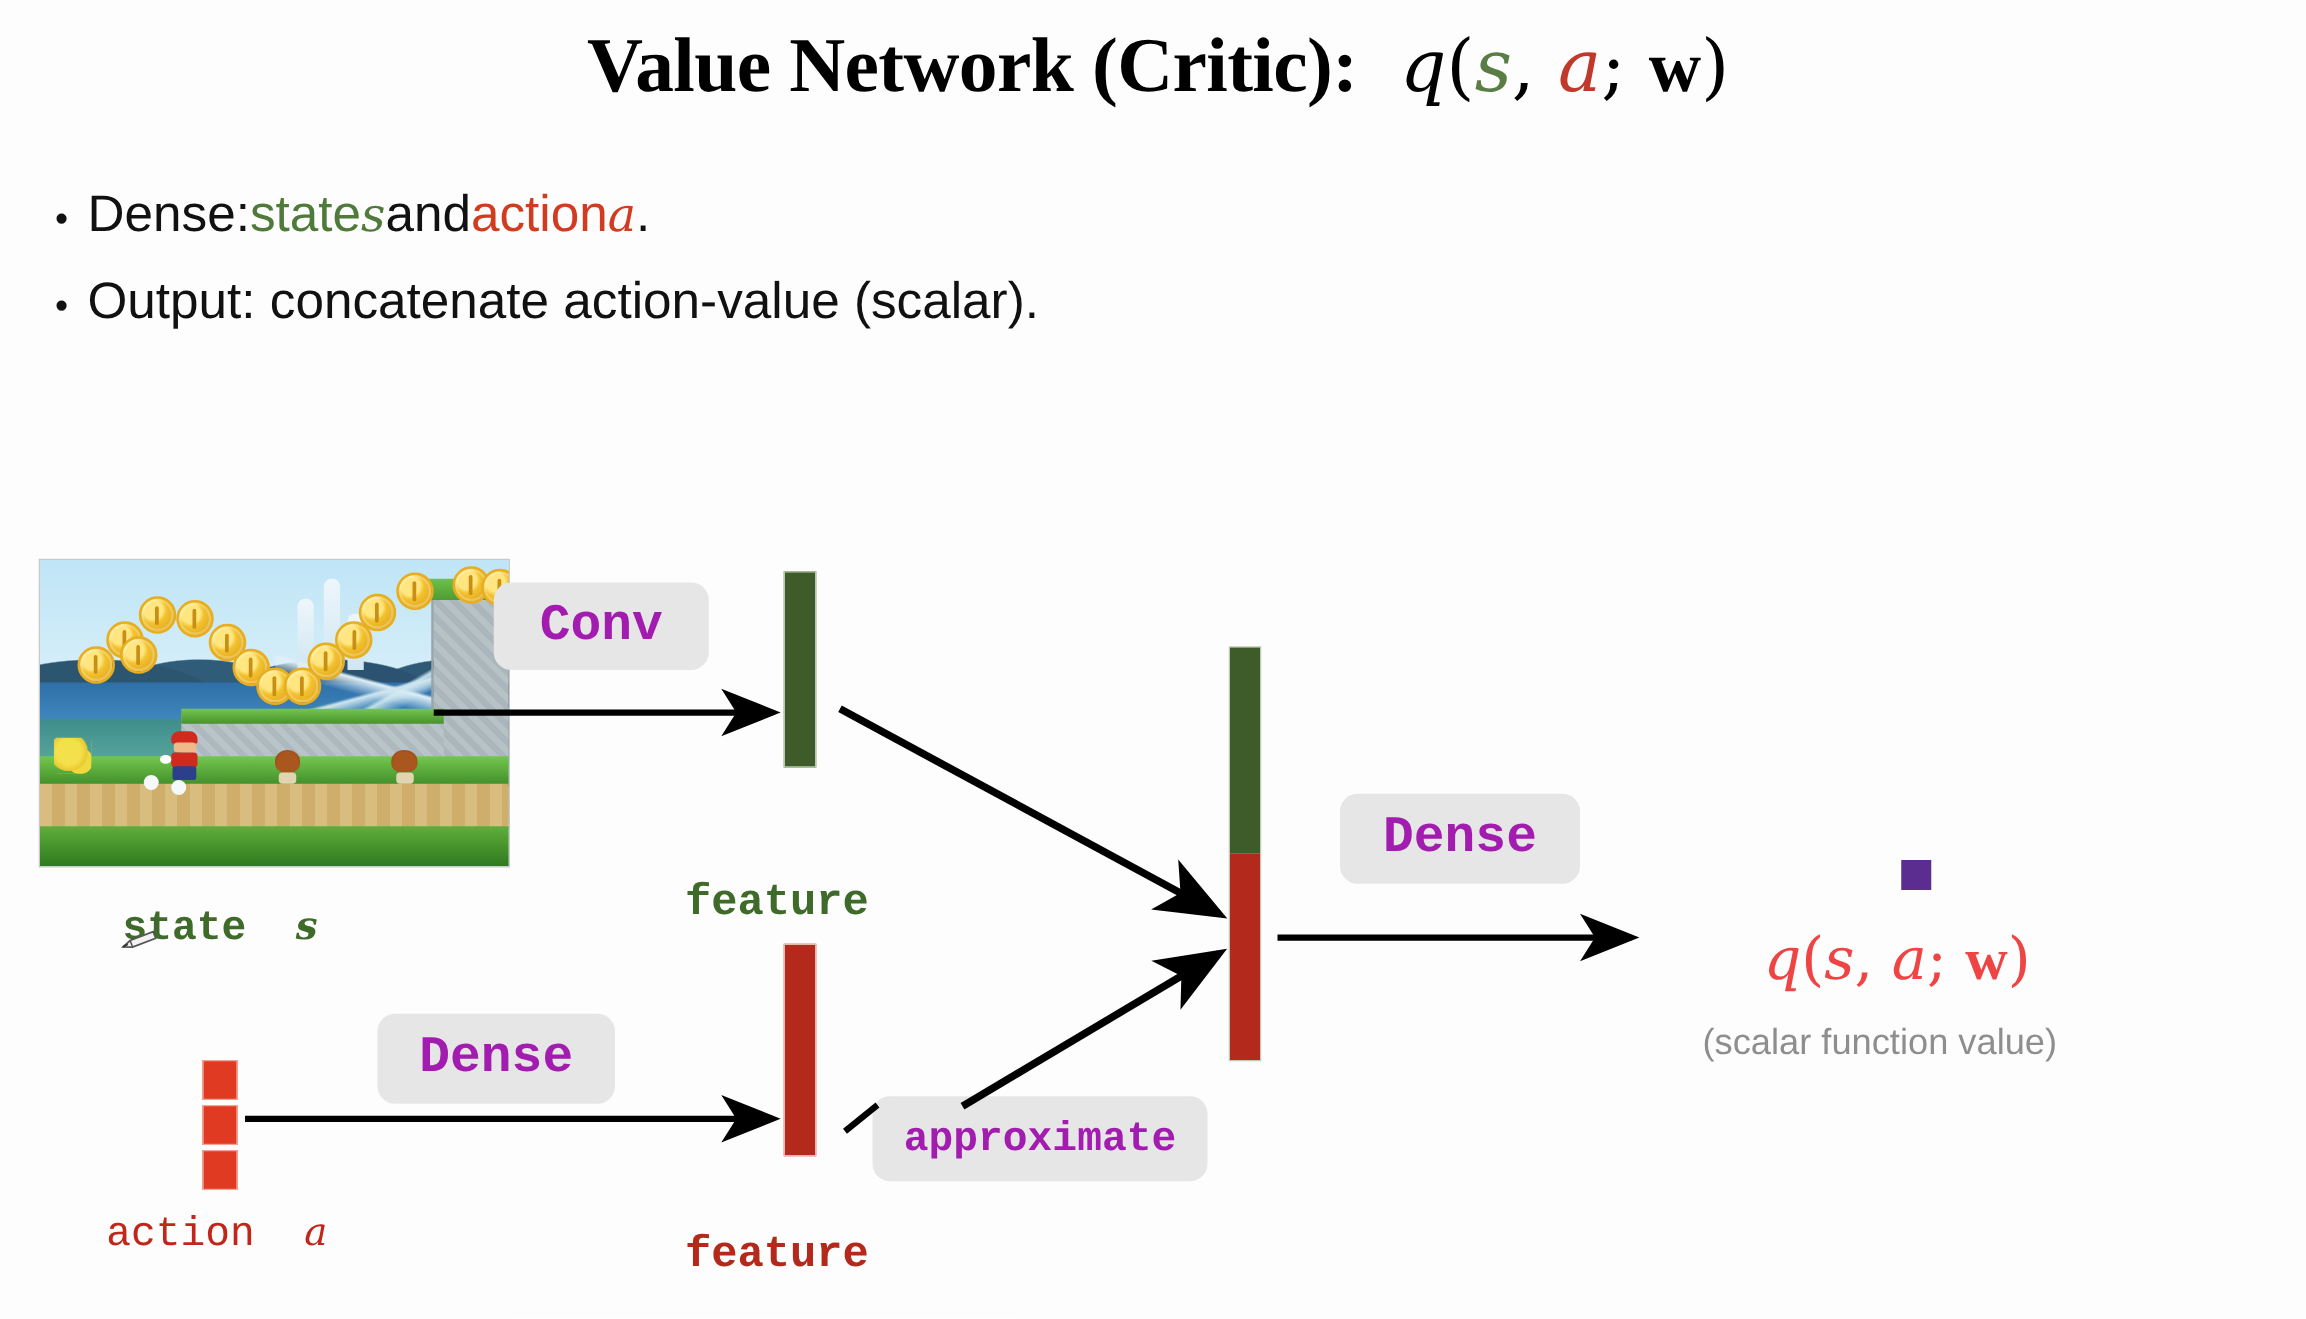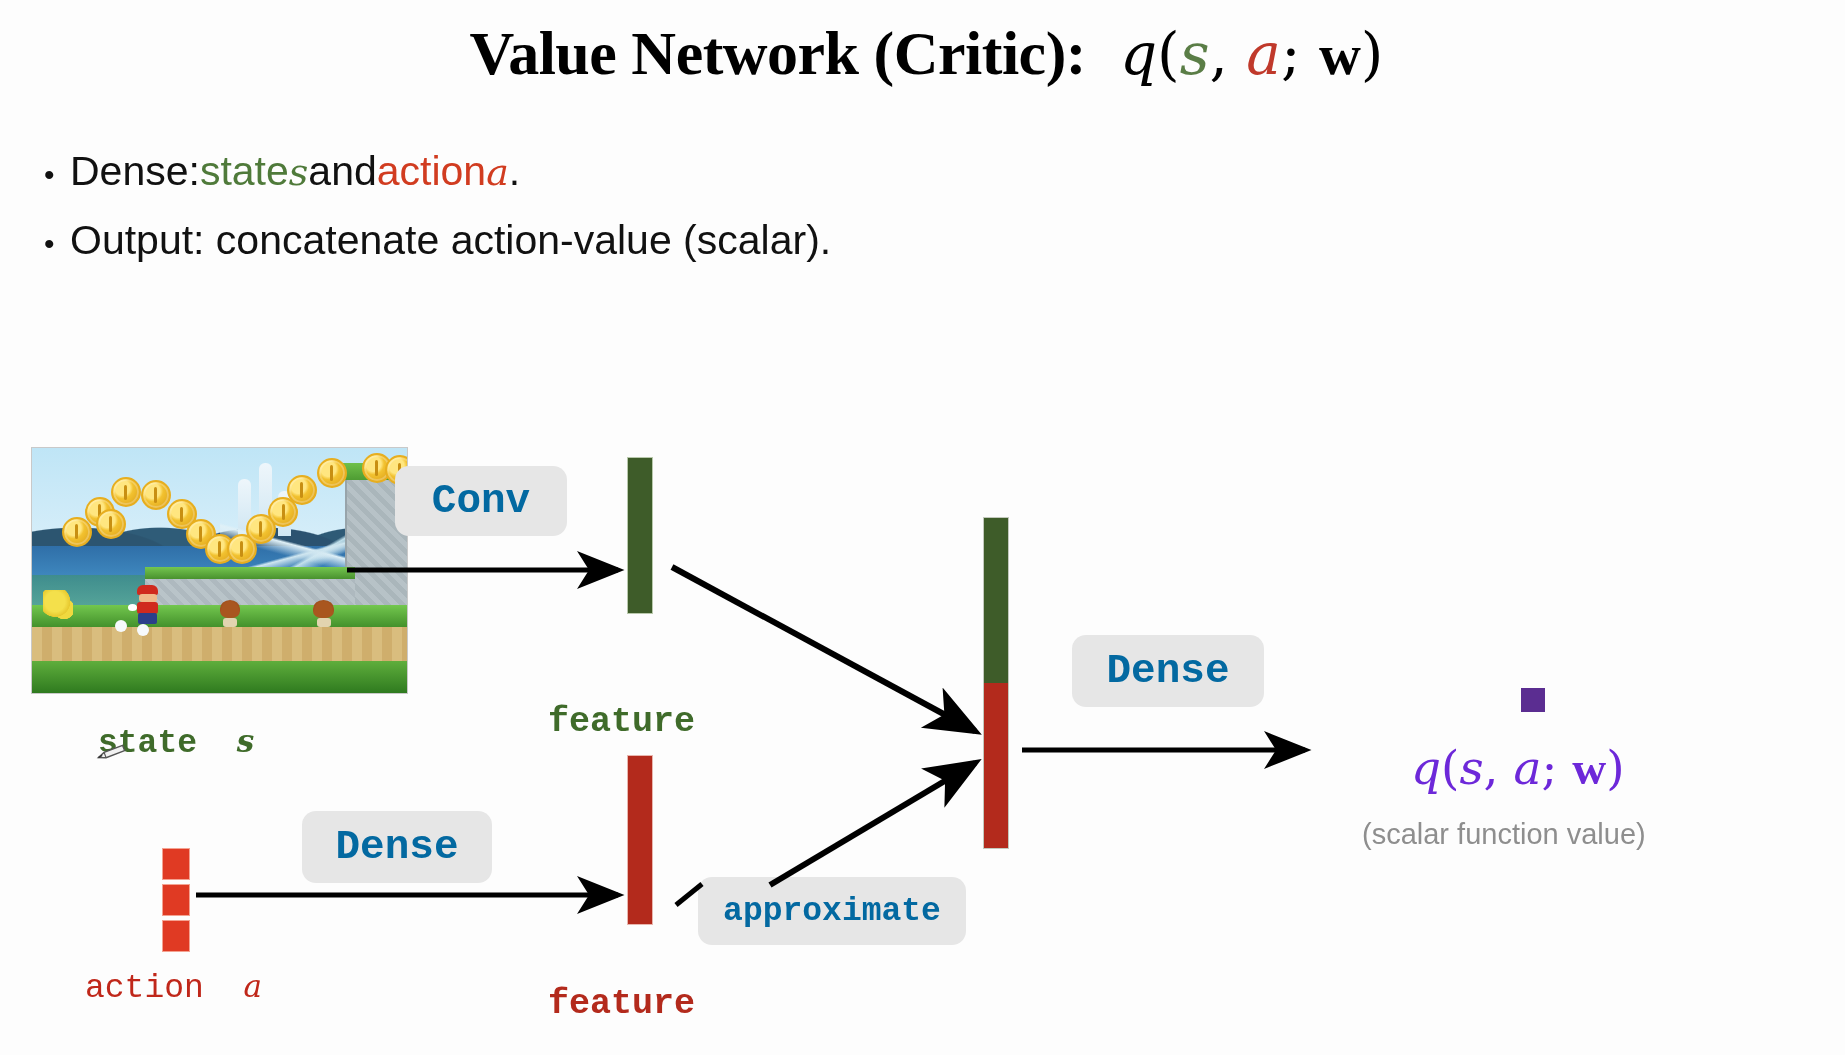--- a/index.html
+++ b/index.html
@@ -231,21 +231,21 @@
   }
   .action-label .mi { color: #c0271a; font-size: 31px; }
 
   
   .opbox {
     position: absolute;
     background: #e6e6e6;
     border-radius: 14px;
     font-family: "Liberation Mono", monospace;
     font-weight: bold;
-    color: #0369a1;
+    color: #a21caf;
     display: flex;
     align-items: center;
     justify-content: center;
     white-space: nowrap;
   }
   #op-conv { left: 395px; top: 466px; width: 172px; height: 70px; font-size: 41px; }
   #op-dense-action { left: 302px; top: 811px; width: 190px; height: 72px; font-size: 41px; }
   #op-concat { left: 698px; top: 877px; width: 268px; height: 68px; font-size: 33px; }
   #op-dense-out { left: 1072px; top: 635px; width: 192px; height: 72px; font-size: 41px; }
 
@@ -281,21 +281,21 @@
     position: absolute;
     left: 1521px; top: 688px;
     width: 24px; height: 24px;
     background: #5b2d91;
   }
   .out-formula {
     position: absolute;
     left: 1411px; top: 740px;
     font-family: "DejaVu Serif", serif;
     font-size: 47px;
-    color: #6d28d9;
+    color: #ef4444;
     white-space: nowrap;
   }
   .out-formula .it { font-style: italic; }
   .out-formula .bd { font-weight: bold; font-style: normal; font-family: "Liberation Serif", serif; }
   .out-caption {
     position: absolute;
     left: 1362px; top: 818px;
     font-size: 29px;
     color: #8e8e8e;
     white-space: nowrap;

